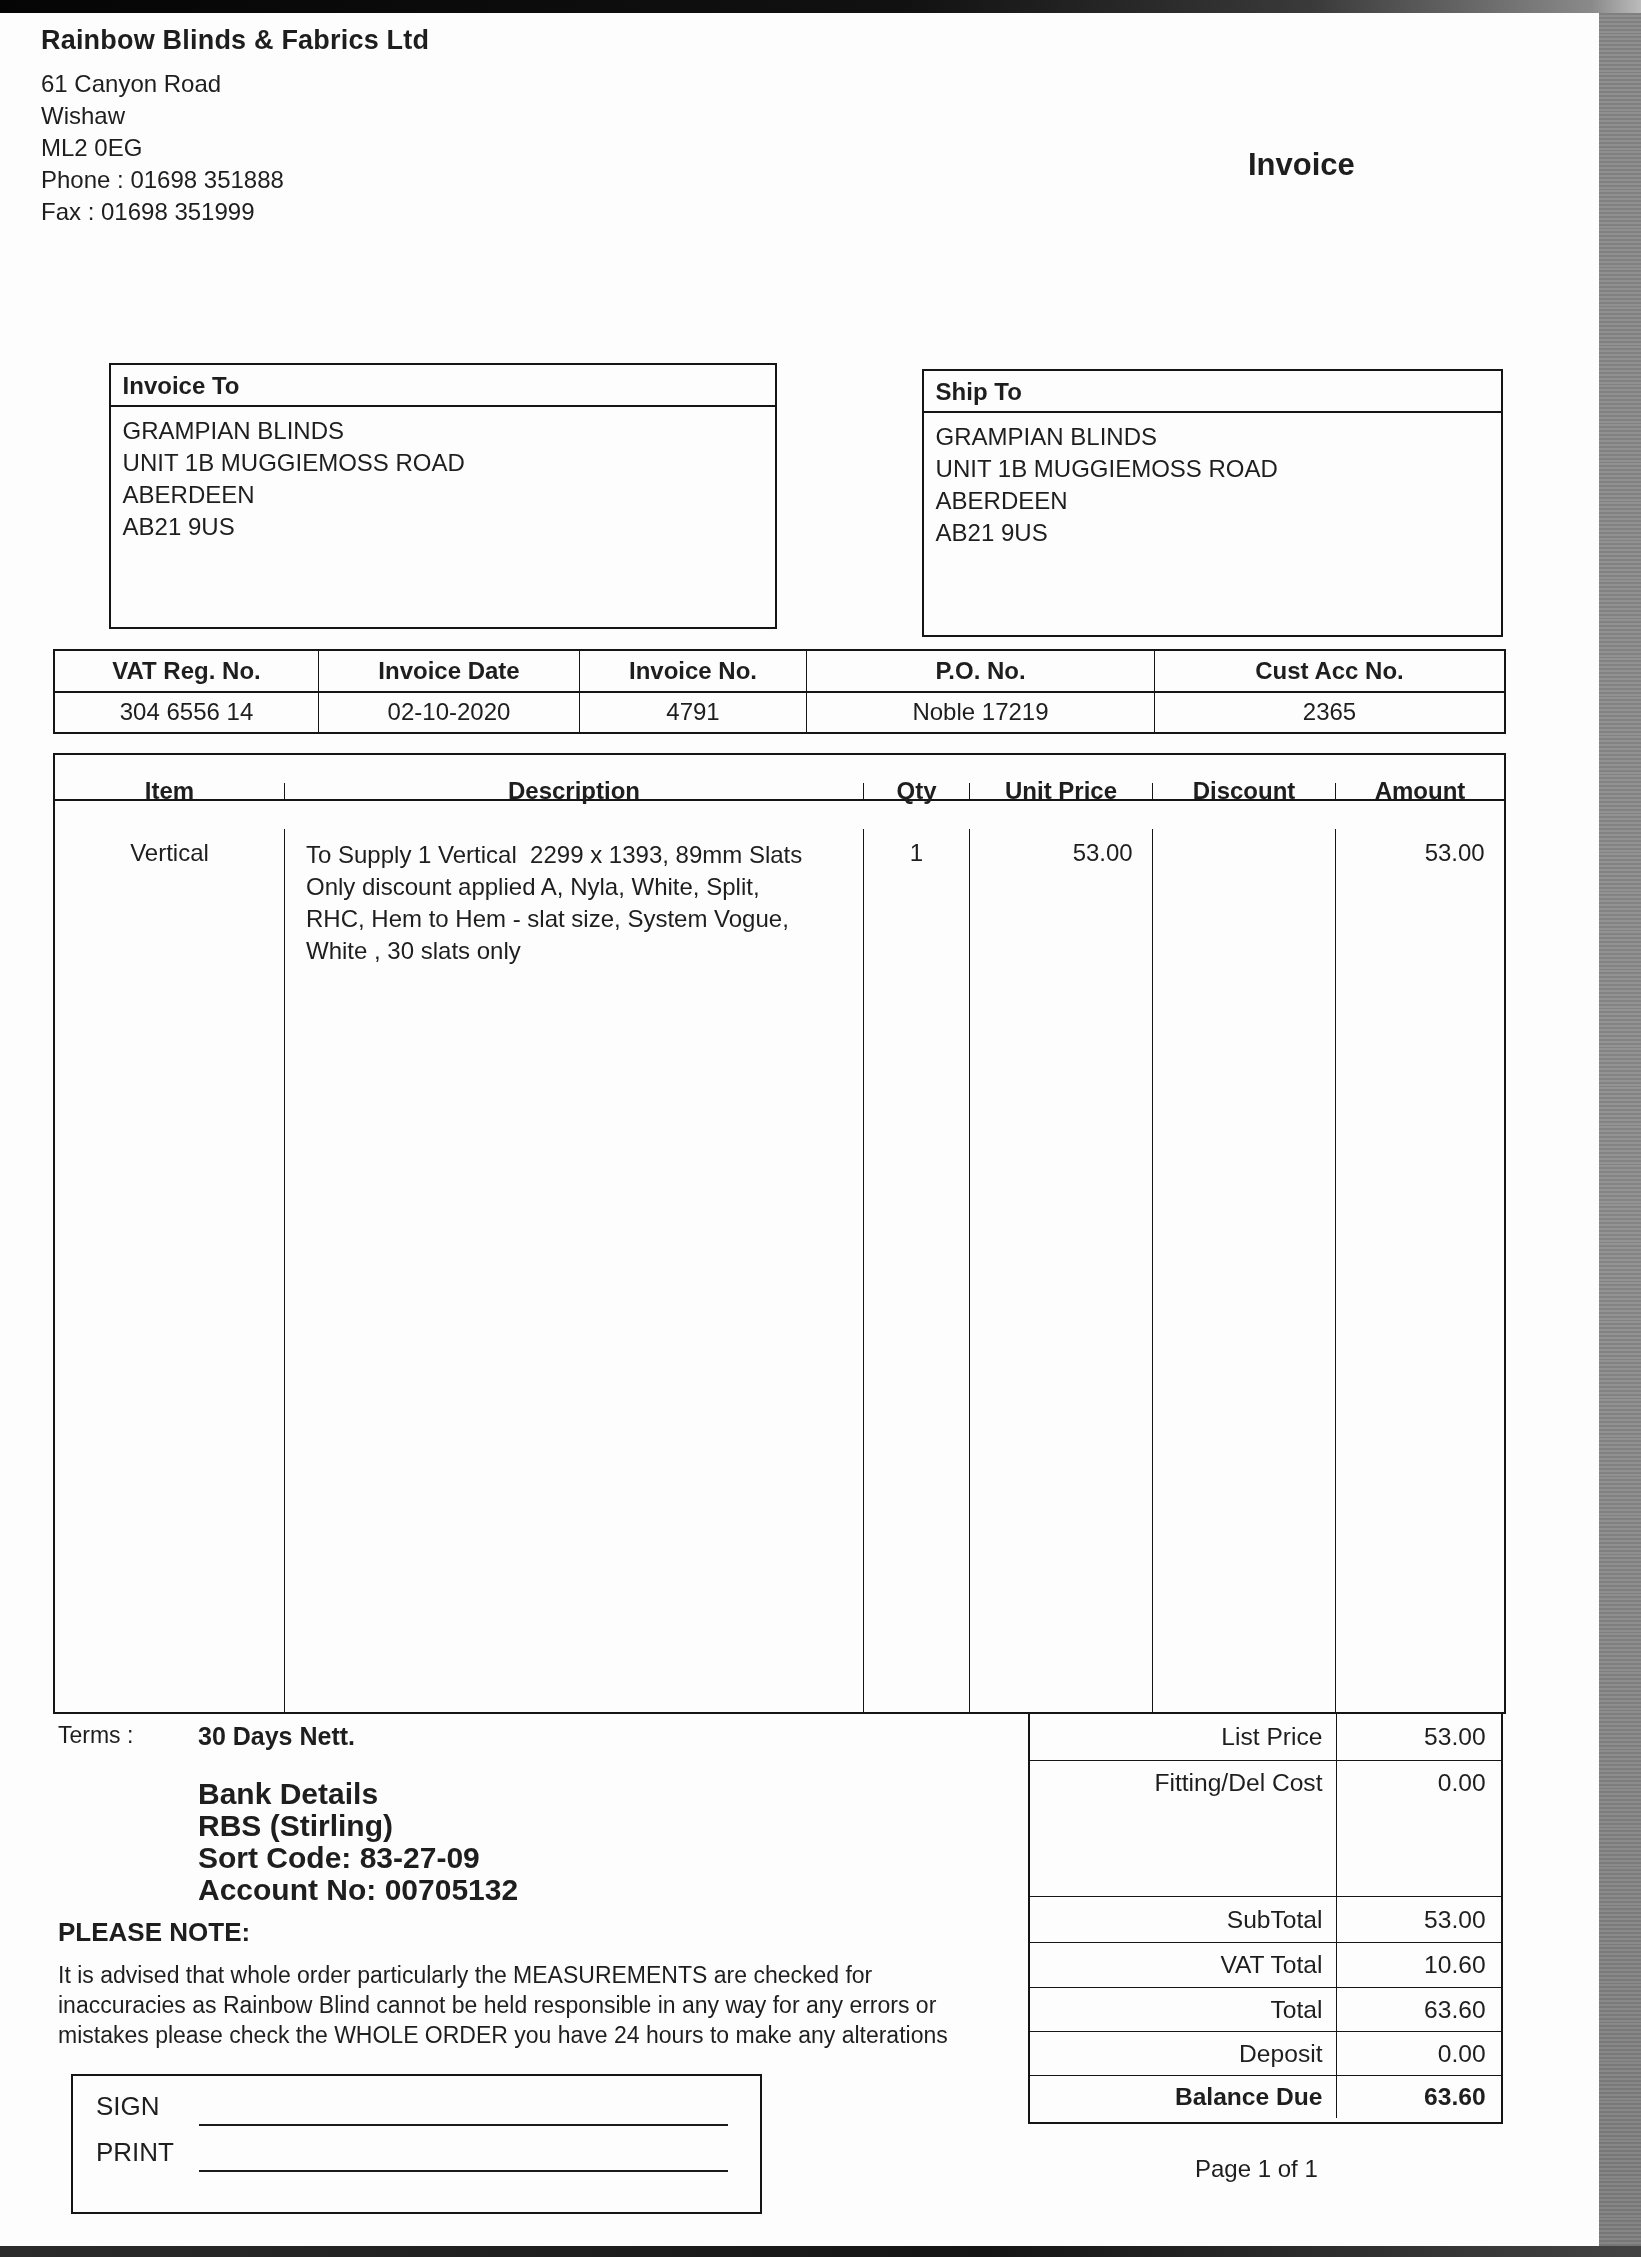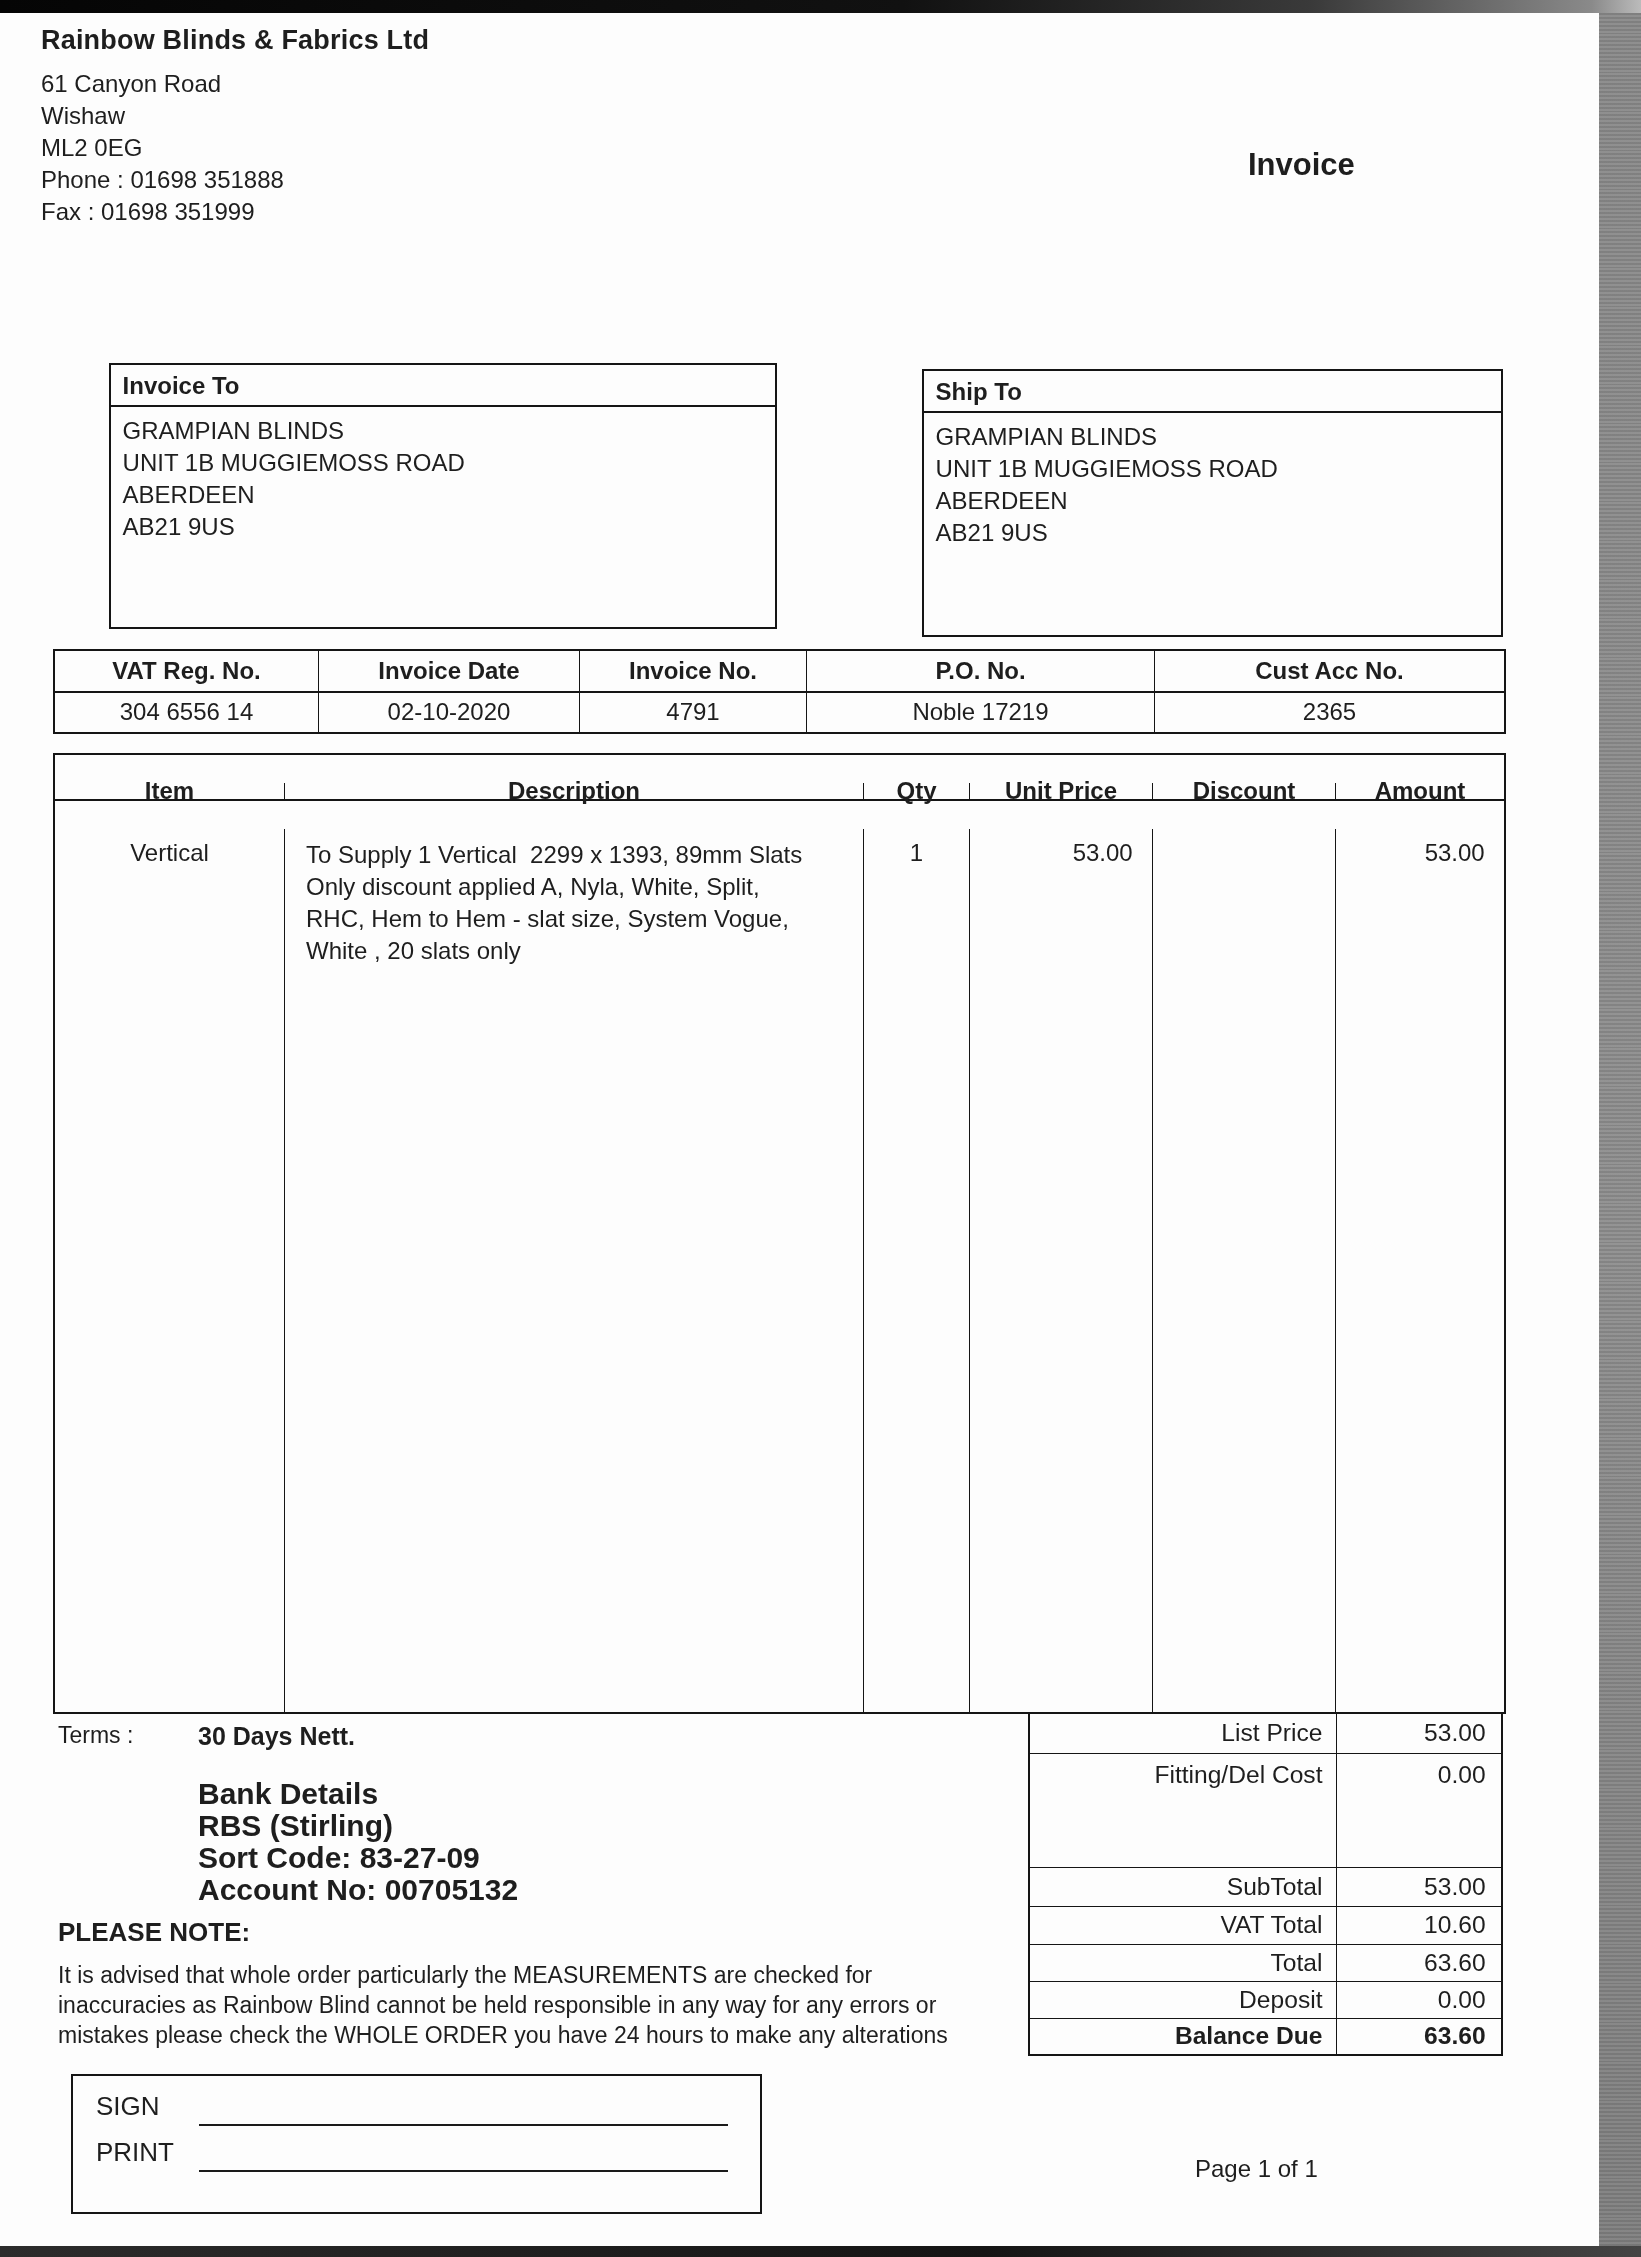--- a/index.html
+++ b/index.html
@@ -73,21 +73,21 @@
   
   .terms-label { position: absolute; left: 58px; top: 1722px; font-size: 23px; font-weight: normal; text-align: right; }
   .terms-value { position: absolute; left: 198px; top: 1722px; font-size: 25px; font-weight: bold; }
   .bank-block { position: absolute; left: 198px; top: 1778px; font-size: 30px; font-weight: bold; line-height: 32px; }
 
   
   .note-title { position: absolute; left: 58px; top: 1917px; font-size: 26px; font-weight: bold; }
   .note-body { position: absolute; left: 58px; top: 1960px; font-size: 23px; line-height: 30px; }
 
   
-  .totals-box { position: absolute; left: 1028px; top: 1712px; width: 475px; height: 344px; border: 2.9px solid #151515; display: flex; flex-direction: column; }
+  .totals-box { position: absolute; left: 1028px; top: 1712px; width: 475px; height: 412px; border: 2.9px solid #151515; display: flex; flex-direction: column; }
   .t-row { display: flex; border-bottom: 1.9px solid #151515; }
   .t-row:last-child { border-bottom: none; }
   .t-label { width: 307px; border-right: 1.9px solid #151515; font-size: 24.6px; display: flex; align-items: center; justify-content: flex-end; padding-right: 13.5px; }
   .t-value { flex: 1; font-size: 24.6px; display: flex; align-items: center; justify-content: flex-end; padding-right: 15.4px; }
   .t-row.tall .t-label, .t-row.tall .t-value { align-items: flex-start; padding-top: 7.7px; }
   .t-row.bold .t-label, .t-row.bold .t-value { font-weight: bold; }
 
   
   .sign-box { position: absolute; left: 71px; top: 2074px; width: 691px; height: 140px; border: 2.9px solid #151515; }
   .sign-label { position: absolute; left: 23px; top: 15.4px; font-size: 26px; }
@@ -162,21 +162,21 @@
       <div class="cell col w-unit">Unit Price</div>
       <div class="cell col w-disc">Discount</div>
       <div class="cell col w-amt">Amount</div>
     </div>
     <div class="items-body">
       <div class="col w-item cell-item">Vertical</div>
       <div class="col w-desc cell-desc">
         <div>To Supply 1 Vertical  2299 x 1393, 89mm Slats</div>
         <div>Only discount applied A, Nyla, White, Split,</div>
         <div>RHC, Hem to Hem - slat size, System Vogue,</div>
-        <div>White , 20 slats only</div>
+        <div>White , 30 slats only</div>
       </div>
       <div class="col w-qty cell-qty">1</div>
       <div class="col w-unit cell-unit">53.00</div>
       <div class="col w-disc cell-disc"></div>
       <div class="col w-amt cell-amt">53.00</div>
     </div>
   </section>
 
   <div class="terms-label">Terms :</div>
   <div class="terms-value">30 Days Nett.</div>

